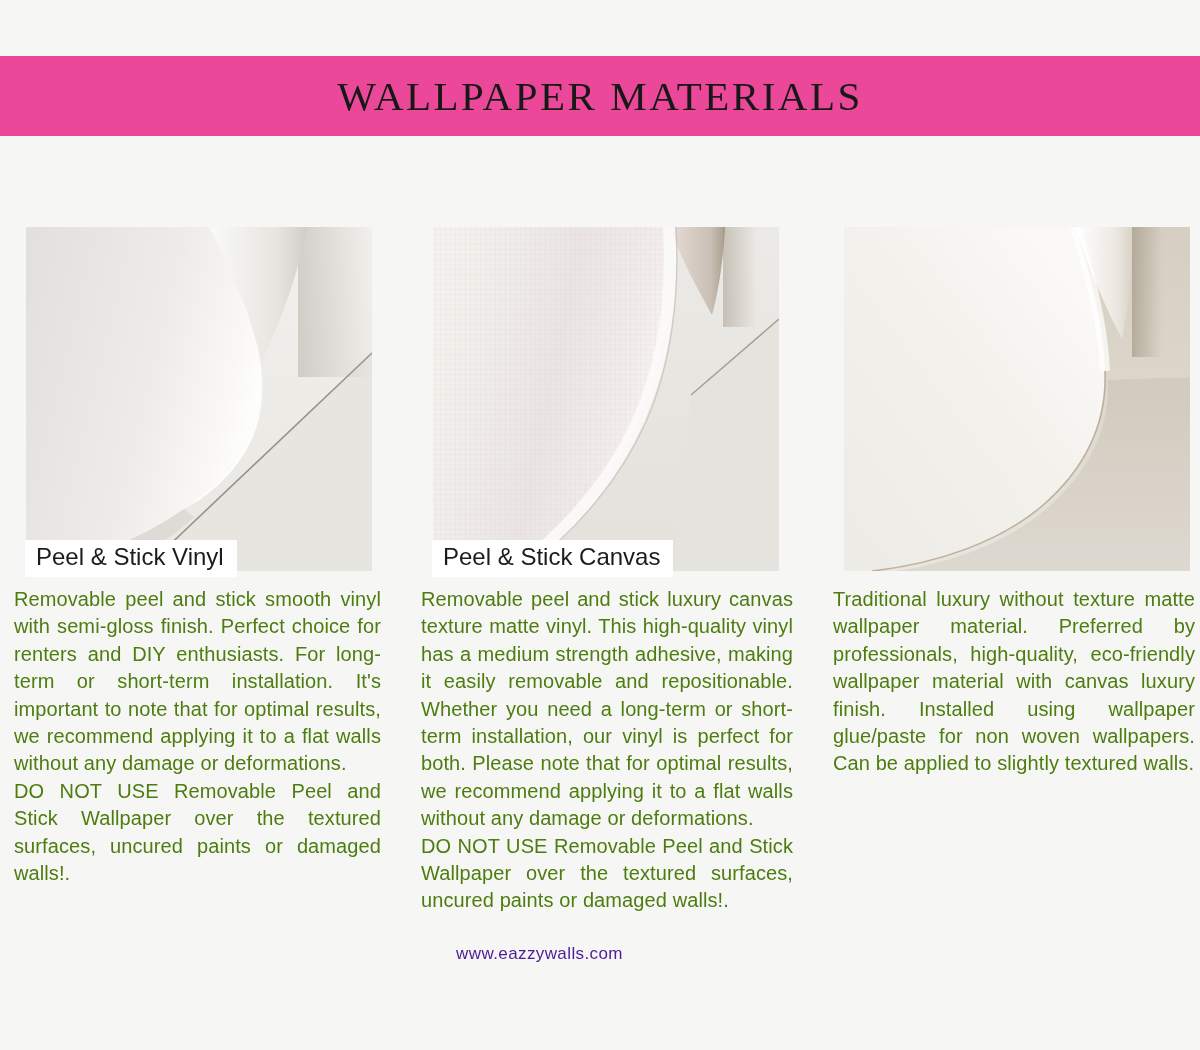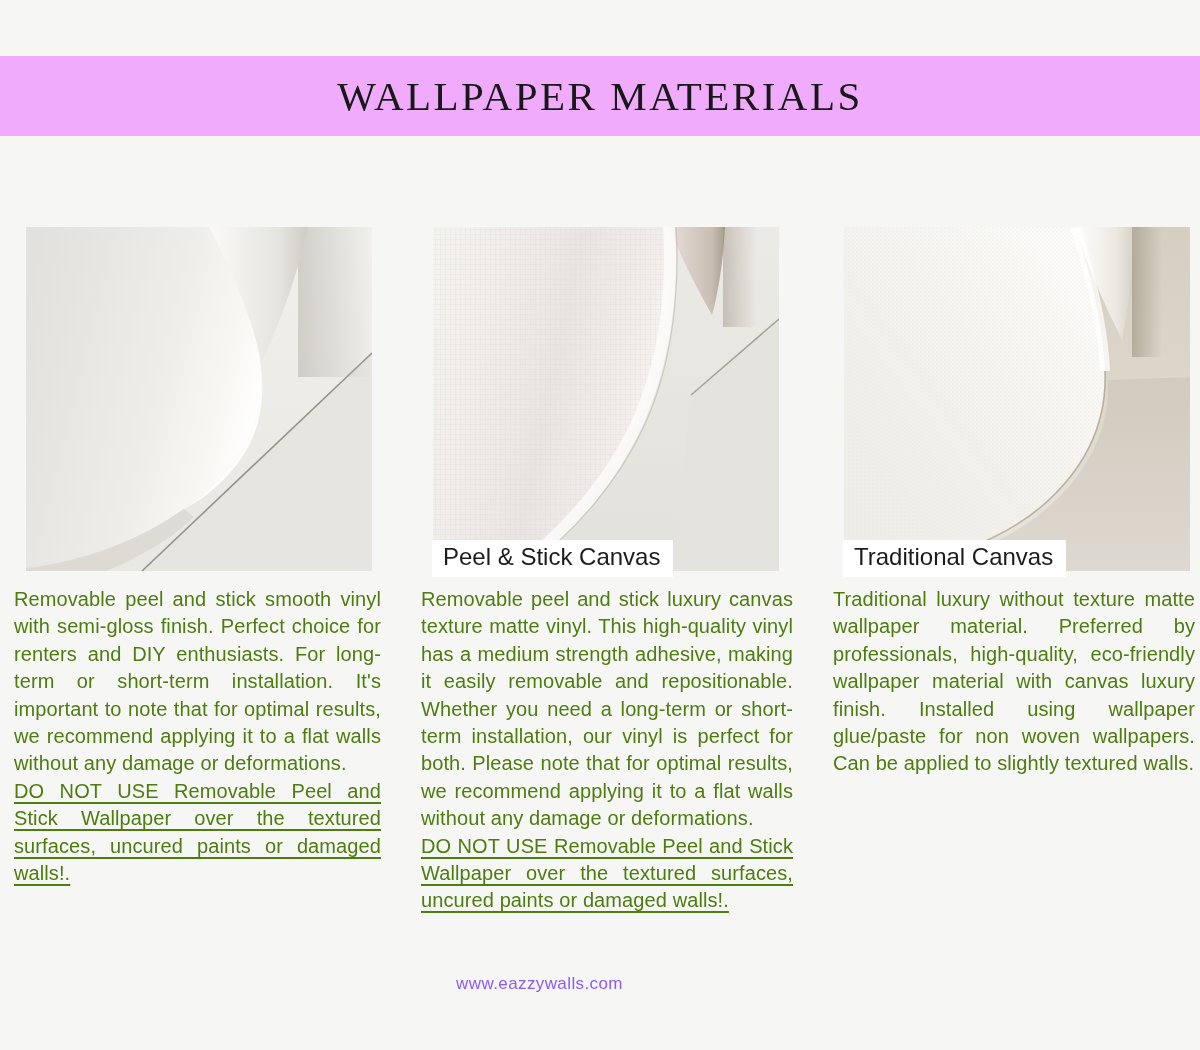--- a/index.html
+++ b/index.html
@@ -9,21 +9,21 @@
     position: relative;
     background: #f6f6f5;
     font-family: "Liberation Sans", sans-serif;
     overflow: hidden;
   }
 
   
   .band {
     position: absolute; top: 56px; left: 0;
     width: 1200px; height: 80px;
-    background: #f0abfc;
+    background: #ec4899;
     display: flex; align-items: center; justify-content: center;
   }
   .band h1 {
     margin: 0;
     font-family: "Liberation Serif", serif;
     font-weight: 500;
     font-size: 41px;
     letter-spacing: 2.5px;
     color: #181818;
   }
@@ -57,33 +57,32 @@
   .desc, .warning {
     margin: 0;
     font-size: 20px;
     line-height: 27.4px;
     letter-spacing: 0.1px;
     color: #4d7c0f;
     text-align: justify;
   }
   .desc { margin-top: 15px; }
   .warning {
-    text-decoration: underline;
     text-decoration-thickness: 1.5px;
     text-underline-offset: 4px;
   }
 
   
   .footer {
-    position: absolute; top: 974px; left: 0;
+    position: absolute; top: 944px; left: 0;
     width: 1079px;
     text-align: center;
     font-size: 17px;
     letter-spacing: 0.4px;
-    color: #8b5cf6;
+    color: #4c1d95;
   }
 </style>
 </head>
 <body>
 
 <div>
 
   <header class="band">
     <h1>WALLPAPER MATERIALS</h1>
   </header>
@@ -116,20 +115,21 @@
           </defs>
           <rect width="346" height="344" fill="url(#v-bg)"></rect>
           <path d="M346 126 L116 344 L346 344 Z" fill="#e7e5e0"></path>
           <path d="M346 126 L116 344" stroke="#96938a" stroke-width="1.6" fill="none"></path>
           <rect x="272" y="0" width="74" height="150" fill="url(#v-crease)"></rect>
           <path d="M183 0 L282 0 C270 52 254 96 236 134 C224 86 204 40 183 0 Z" fill="url(#v-roll)"></path>
           <path d="M0 0 L183 0 C206 46 230 97 235 140 C241 196 213 244 158 282 C112 314 56 335 0 341 Z" fill="url(#v-sheet)"></path>
           <path d="M235 140 C241 196 213 244 158 282 C196 262 227 226 234 186 C237 170 237 155 235 140 Z" fill="#ffffff" opacity="0.9"></path>
           <path d="M158 282 C112 314 56 335 0 341 L0 344 L80 344 C120 328 152 306 168 290 Z" fill="#cbc8c1" opacity="0.4"></path>
         </svg>
+        <figcaption class="caption">Peel &amp; Stick Vinyl</figcaption>
       </figure>
       <p class="desc">Removable peel and stick smooth vinyl with semi-gloss finish. Perfect choice for renters and DIY enthusiasts. For long-term or short-term installation. It's important to note that for optimal results, we recommend applying it to a flat walls without any damage or deformations.</p>
       <p class="warning">DO NOT USE Removable Peel and Stick Wallpaper over the textured surfaces, uncured paints or damaged walls!.</p>
     </section>
 
     <section class="card">
       <figure class="photo" style="margin:0 0 8px 12px;">
         <svg viewBox="0 0 346 344" aria-hidden="true">
           <defs>
             <linearGradient id="c-bg" x1="0" y1="0" x2="0" y2="1">
@@ -201,21 +201,20 @@
           </defs>
           <rect width="346" height="344" fill="url(#t-wall)"></rect>
           <path d="M231 0 L290 0 C289 40 285 78 278 112 C259 76 244 39 231 0 Z" fill="url(#t-roll)"></path>
           <rect x="288" y="0" width="30" height="130" fill="url(#t-crease)"></rect>
           <path d="M264 153 C266 200 246 245 201 283 C159 319 95 340 31 347 L350 347 L350 150 Z" fill="#8a7f6b" opacity="0.12"></path>
           <path d="M0 0 L231 0 C248 52 259 100 261 144 C263 194 243 240 198 279 C156 315 92 337 28 344 L0 344 Z" fill="url(#t-sheet)"></path>
           <path d="M0 0 L231 0 C248 52 259 100 261 144 C263 194 243 240 198 279 C156 315 92 337 28 344 L0 344 Z" fill="url(#t-tex)" opacity="0.5"></path>
           <path d="M261 144 C263 194 243 240 198 279 C156 315 92 337 28 344" stroke="#b4a791" stroke-width="1.6" fill="none" opacity="0.85"></path>
           <path d="M231 0 C248 52 259 100 261 144" stroke="#ffffff" stroke-width="10" fill="none" opacity="0.75"></path>
         </svg>
-        <figcaption class="caption">Traditional Canvas</figcaption>
       </figure>
       <p class="desc">Traditional luxury without texture matte wallpaper material. Preferred by professionals, high-quality, eco-friendly wallpaper material with canvas luxury finish. Installed using wallpaper glue/paste for non woven wallpapers. Can be applied to slightly textured walls.</p>
       <p class="warning"></p>
     </section>
 
   </main>
 
   <footer class="footer">
     <span>www.eazzywalls.com</span>
   </footer>

